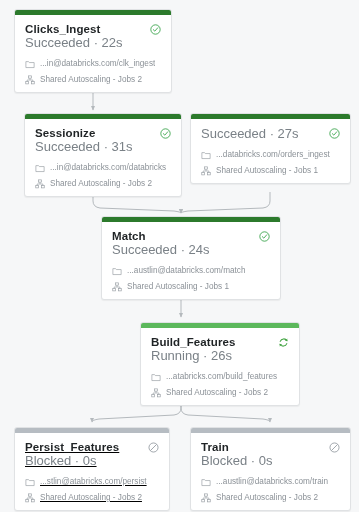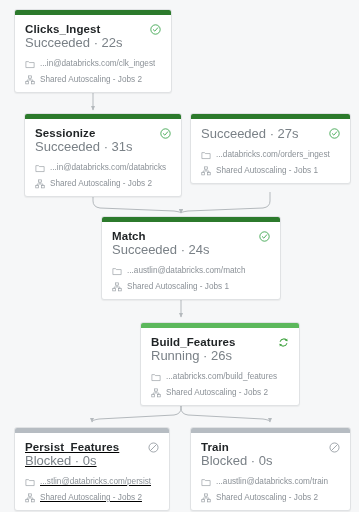--- a/index.html
+++ b/index.html
@@ -352,21 +352,21 @@
             </svg>
         </span>
       </div>
       <div class="meta-list">
         <div class="meta-row">
           <span class="meta-icon">
             <svg viewBox="0 0 16 16">
                 <path d="M1.4 4.2 h4.3 l1.3 1.5 h7.6 v8 h-13.2 z" fill="none" stroke="#9aa0a6" stroke-width="1.1" stroke-linejoin="round"></path>
               </svg>
           </span>
-          <span class="meta-text">...stlin@databricks.com/persist</span>
+          <span class="meta-text">...stlin@atabricks.com/persist</span>
         </div>
         <div class="meta-row">
           <span class="meta-icon">
             <svg viewBox="0 0 16 16">
                 <rect x="5.6" y="1.4" width="4.8" height="3.6" fill="none" stroke="#9aa0a6" stroke-width="1.1"></rect>
                 <rect x="1.2" y="10.6" width="4.3" height="3.6" fill="none" stroke="#9aa0a6" stroke-width="1.1"></rect>
                 <rect x="10.5" y="10.6" width="4.3" height="3.6" fill="none" stroke="#9aa0a6" stroke-width="1.1"></rect>
                 <path d="M8 5 L8 8 M3.4 10.6 L3.4 8 L12.6 8 L12.6 10.6" fill="none" stroke="#9aa0a6" stroke-width="1.1"></path>
               </svg>
           </span>

